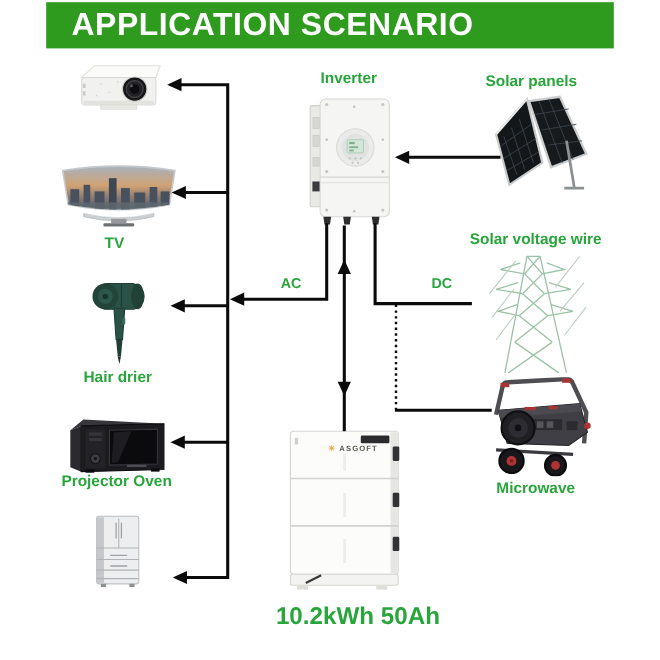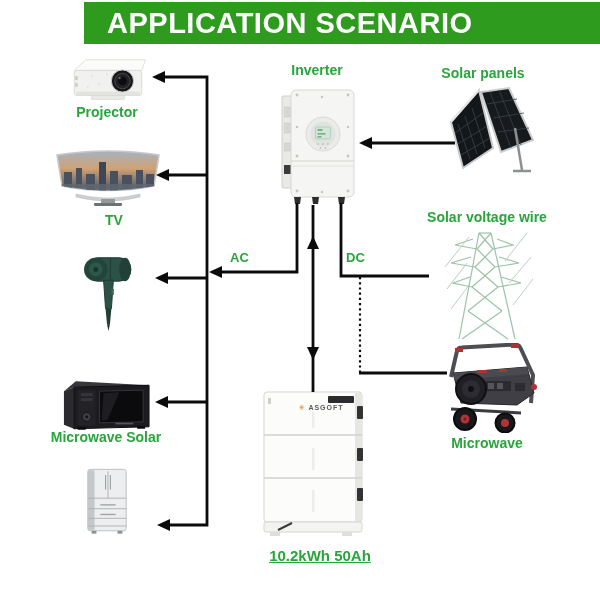--- a/index.html
+++ b/index.html
@@ -3,27 +3,27 @@
 <meta charset="utf-8">
 <style>
   html,body{margin:0;padding:0;background:#fff;}
   body{width:600px;height:600px;position:relative;overflow:hidden;
        font-family:"Liberation Sans",sans-serif;}
   .stage{position:absolute;left:0;top:0;width:600px;height:600px;}
   .header{position:absolute;left:42px;top:2px;width:516px;height:42px;
           background:var(--header-bg,#2e9a1e);color:#fff;
           font-size:29px;font-weight:800;line-height:42px;
           padding-left:23px;box-sizing:border-box;letter-spacing:.5px;
-          white-space:nowrap;margin-left:42px;}
+          white-space:nowrap;}
   .glabel{position:absolute;color:var(--label-green,#28a53b);
           font-weight:bold;font-size:14px;text-align:center;line-height:1.15;}
   .conlabel{position:absolute;color:var(--label-green,#28a53b);
-            font-weight:bold;font-size:13px;text-align:left;}
+            font-weight:bold;font-size:13px;text-align:right;}
   .batlabel{position:absolute;color:var(--label-green,#28a53b);
-            font-weight:bold;font-size:15px;text-align:center;line-height:1.3;text-decoration:underline;}
+            font-weight:bold;font-size:22px;text-align:right;line-height:1.3;}
   .img{position:absolute;}
   .overlay{position:absolute;left:0;top:0;pointer-events:none;}
   .cline{stroke:var(--line,#0b0b0b);stroke-width:2.8;fill:none;}
   .cdot{stroke:var(--line,#0b0b0b);stroke-width:2.2;fill:none;stroke-dasharray:2.2 3;}
   .carrow{fill:var(--line,#0b0b0b);stroke:none;}
   .brand{position:absolute;left:286px;top:404px;width:70px;text-align:center;
          font-size:7px;font-weight:bold;letter-spacing:1px;color:#5a5b54;white-space:nowrap;}
   .brand .sun{color:#e8a33d;font-size:7px;}
 </style>
 </head>
@@ -270,29 +270,29 @@
 
     <path class="cline" d="M341,203 V276 H429"></path>
 
     <line class="cdot" x1="360" y1="277" x2="360" y2="372"></line>
     <line class="cline" x1="359" y1="373" x2="447" y2="373"></line>
 
     <line class="cline" x1="455" y1="143" x2="371" y2="143"></line>
     <polygon class="carrow" points="359,143 372,137 372,149"></polygon>
   </svg>
 
-  <div class="glabel" style="left:57px;top:104px;width:100px">Projector</div>
-  <div class="glabel" style="left:64px;top:212px;width:100px">TV</div>
-  <div class="glabel" style="left:41px;top:429px;width:130px">Microwave Solar</div>
+  <div class="glabel" style="left:54px;top:212px;width:100px">TV</div>
+  <div class="glabel" style="left:52px;top:334px;width:110px">Hair drier</div>
+  <div class="glabel" style="left:41px;top:429px;width:130px">Projector Oven</div>
 
   <div class="glabel" style="left:267px;top:62px;width:100px">Inverter</div>
   <div class="glabel" style="left:433px;top:65px;width:100px">Solar panels</div>
   <div class="glabel" style="left:427px;top:209px;width:120px">Solar voltage wire</div>
   <div class="glabel" style="left:437px;top:435px;width:100px">Microwave</div>
 
   <div class="conlabel" style="left:230px;top:250px;width:44px">AC</div>
-  <div class="conlabel" style="left:346px;top:250px;width:44px">DC</div>
+  <div class="conlabel" style="left:367px;top:250px;width:44px">DC</div>
 
   <div class="batlabel" style="left:240px;top:546px;width:160px">
     <div>10.2kWh 50Ah</div>
   </div>
 
 </div>
 
 </body></html>

